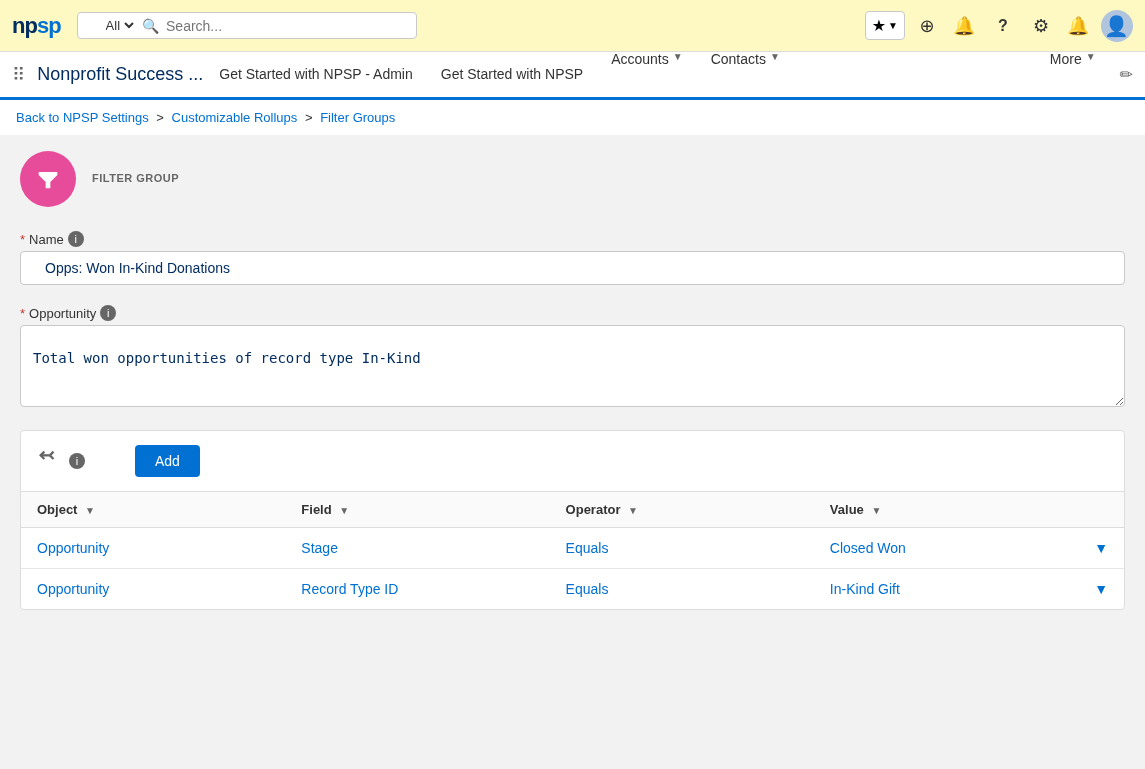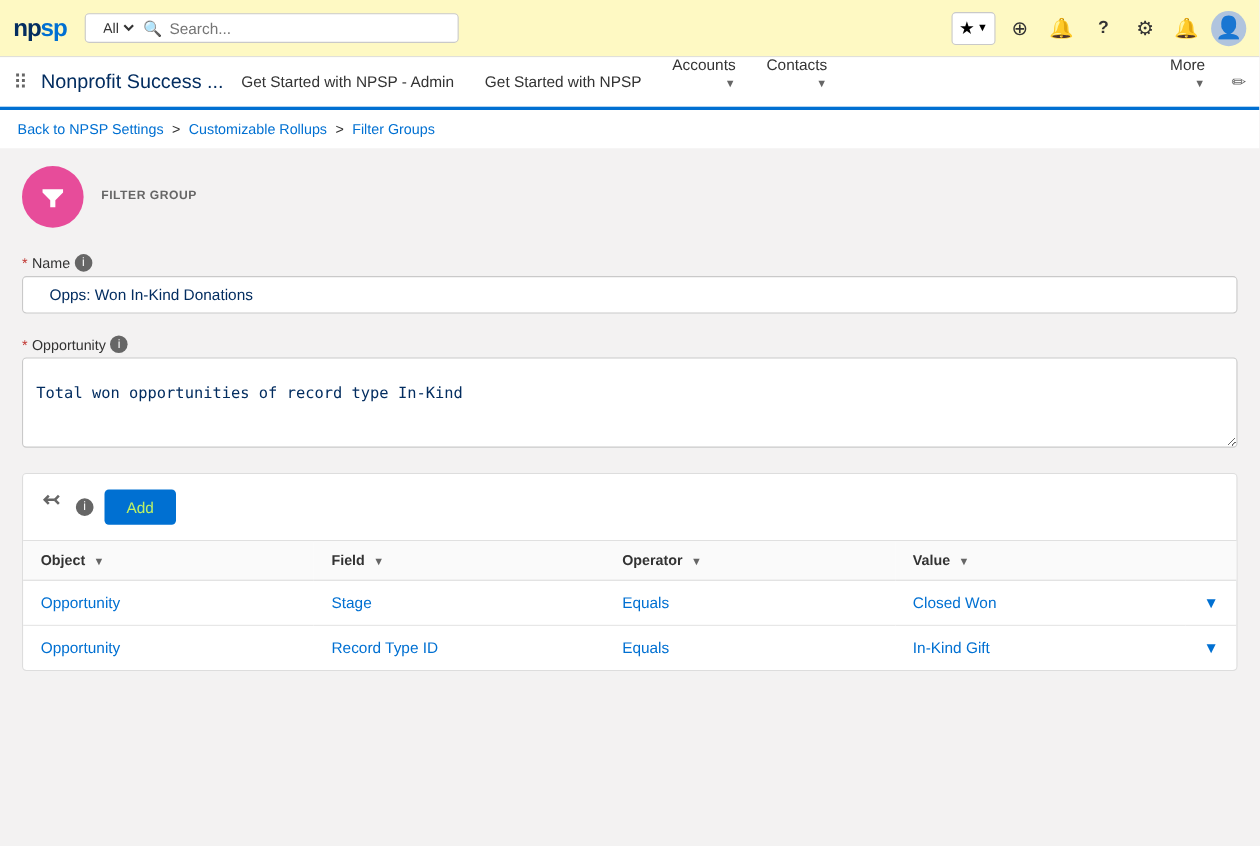--- a/index.html
+++ b/index.html
@@ -24,21 +24,21 @@
       white-space: nowrap;
     }
     .npsp-logo span.np { color: #032d60; }
     .npsp-logo span.sp { color: #0070d2; }
 
     .search-bar {
       display: flex;
       align-items: center;
       border: 1px solid #c9c9c9;
       border-radius: 4px;
-      padding: 4px 12px;
+      padding: 4px 24px;
       width: 340px;
       gap: 6px;
       background: #fff;
     }
     .search-bar select {
       border: none;
       outline: none;
       font-size: 13px;
       color: #333;
       background: transparent;
@@ -128,23 +128,22 @@
       height: 48px;
       display: flex;
       align-items: center;
       cursor: pointer;
       white-space: nowrap;
       text-decoration: none;
       border-bottom: 2px solid transparent;
     }
     .nav-link-with-arrow {
       display: flex;
-      align-items: flex-end;
+      align-items: flex-start;
       gap: 4px;
-      flex-direction: column;
     }
     .nav-arrow { font-size: 10px; color: #666; }
     .nav-more {
       display: flex;
       align-items: center;
       gap: 4px;
       margin-left: auto;
     }
     .edit-icon-nav { color: #666; font-size: 16px; cursor: pointer; margin-left: 8px; }
 
@@ -262,27 +261,28 @@
       font-size: 20px;
     }
     .filter-rules-title {
       font-size: 16px;
       font-weight: 600;
       color: #032d60;
       flex: 1;
     }
     .add-btn {
       background: #0070d2;
-      color: #bef264;
+      color: #ffffff;
       border: none;
       border-radius: 4px;
       padding: 8px 20px;
       font-size: 14px;
       cursor: pointer;
       font-weight: 400;
+      margin-left: 40px;
     }
 
     
     .rules-table {
       width: 100%;
       border-collapse: collapse;
     }
     .rules-table th {
       text-align: left;
       padding: 10px 16px;

